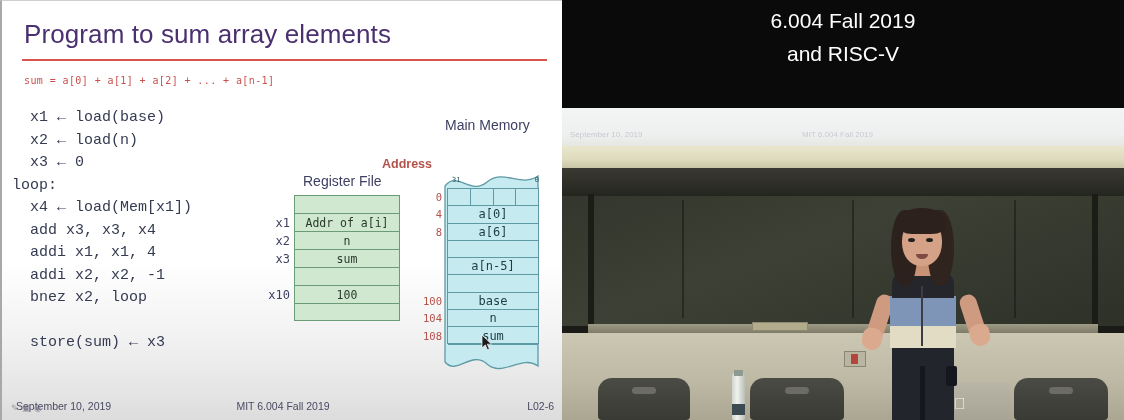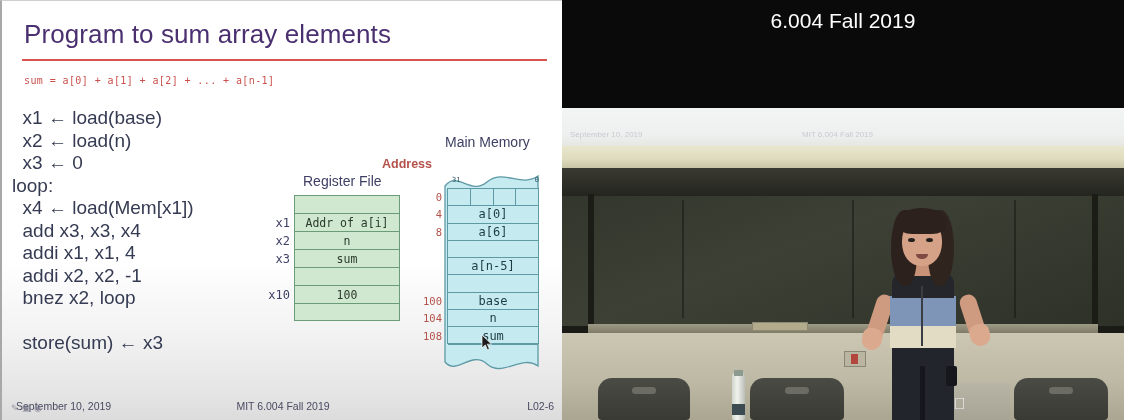--- a/index.html
+++ b/index.html
@@ -26,21 +26,21 @@
     position: absolute; left: 20px; top: 58px; width: 525px; height: 2px;
     background: #d9544e;
   }
   #sum-expr {
     position: absolute; left: 22px; top: 74px;
     font-family: "DejaVu Sans Mono", monospace; font-size: 10px;
     color: #c9504b; white-space: nowrap; letter-spacing: .4px;
   }
   #code-block {
     position: absolute; left: 10px; top: 106px;
-    font-family: Liberation Sans, sans-serif; font-size: 19px;
+    font-family: Liberation Mono, monospace; font-size: 15px;
     color: #353b52; line-height: 22.5px; white-space: pre;
   }
 
   
   #regfile-title {
     position: absolute; left: 301px; top: 172px;
     font-size: 14px; color: #3d3f63; white-space: nowrap;
   }
   #regfile-table {
     position: absolute; left: 292px; top: 194px; width: 106px; height: 126px;
@@ -55,21 +55,21 @@
   }
   .reg-row:last-child { border-bottom: none; }
   .reg-label {
     position: absolute; right: 100%; top: 50%; transform: translateY(-50%);
     padding-right: 5px; color: #3d3f63;
     font-family: "DejaVu Sans Mono", monospace; font-size: 12px;
   }
 
   
   #mem-title {
-    position: absolute; left: 443px; top: 133px;
+    position: absolute; left: 443px; top: 116px;
     font-size: 14px; color: #3d3f63; white-space: nowrap;
   }
   #addr-label {
     position: absolute; left: 380px; top: 156px;
     font-size: 12.5px; color: #b4524c; white-space: nowrap; font-weight: bold;
   }
   #mem-wrap { position: absolute; left: 437px; top: 165px; width: 105px; height: 218px; }
   #mem-blob { position: absolute; left: 0; top: 0; width: 105px; height: 218px; }
   #mem-table {
     position: absolute; left: 8px; top: 22px; width: 92px; height: 156px;
@@ -351,20 +351,21 @@
       <span id="footer-center">MIT 6.004 Fall 2019</span>
       <span id="footer-page">L02-6</span>
       <span id="ghost-controls">✎ ▣ ◉</span>
     </div>
   </div>
 
   <div id="video-panel">
 
     <div id="lecture-header">
       <div class="ln">6.004 Fall 2019</div>
+      <div class="ln">and RISC-V</div>
     </div>
 
     <div id="video-stage">
 
       <div id="proj-screen">
         <div id="proj-ghost-text">September 10, 2019</div>
         <div id="proj-ghost-center">MIT 6.004 Fall 2019</div>
       </div>
 
       <div id="wall-band"></div>

